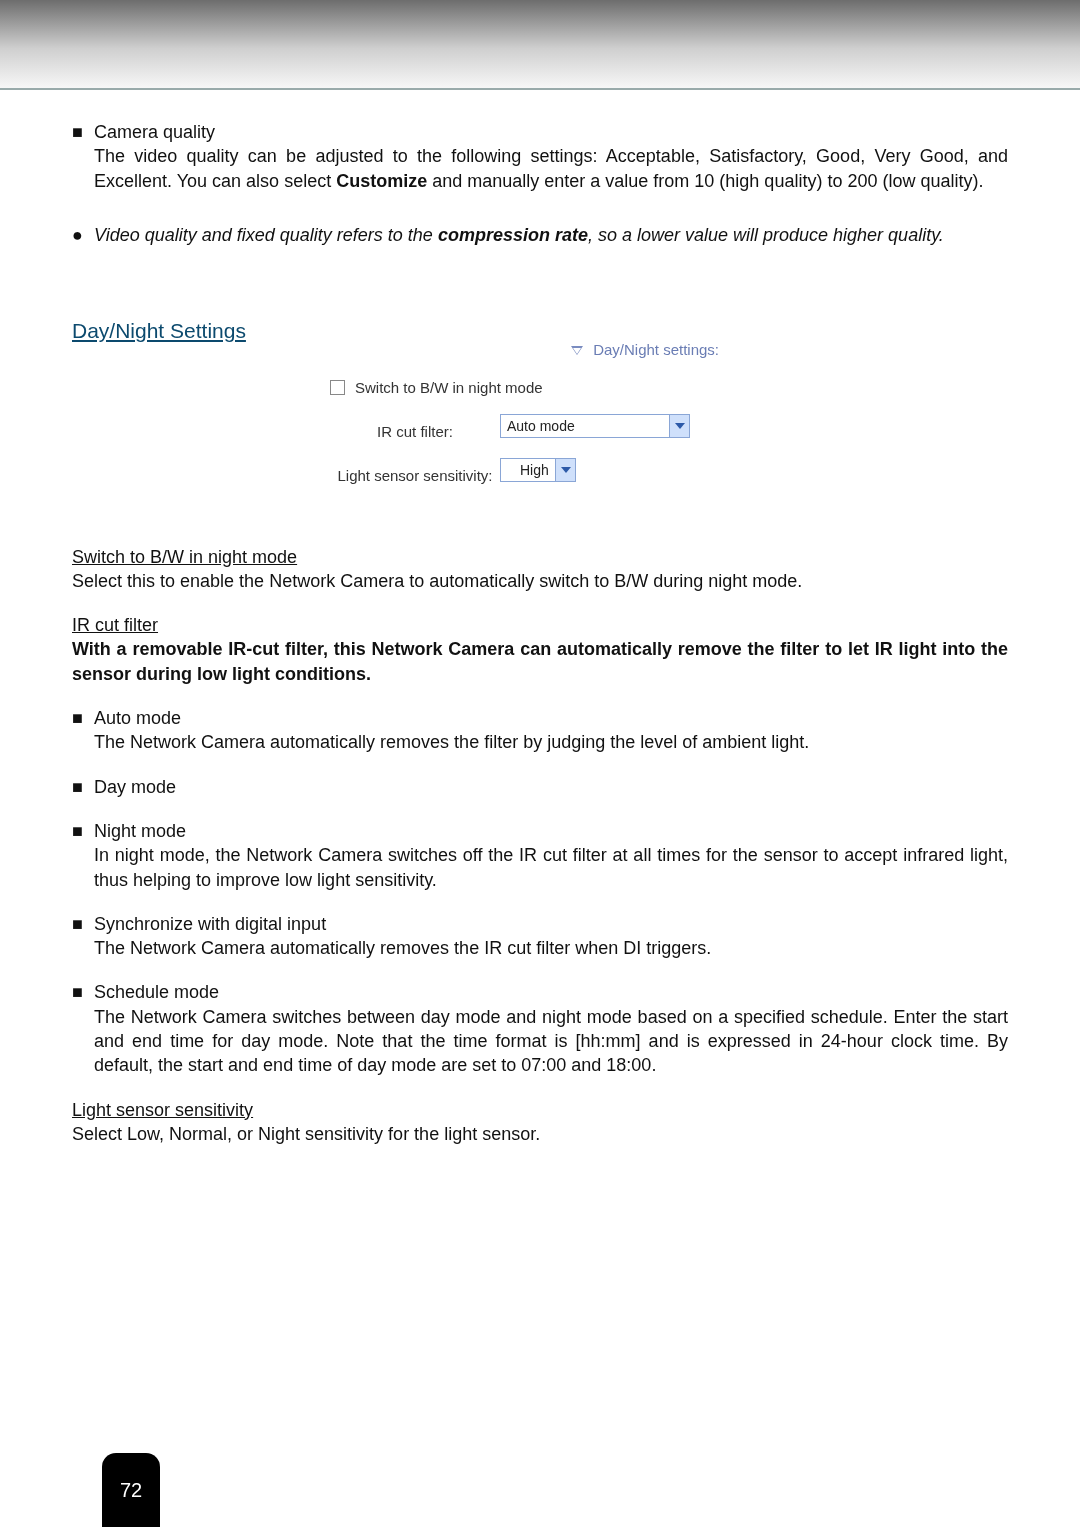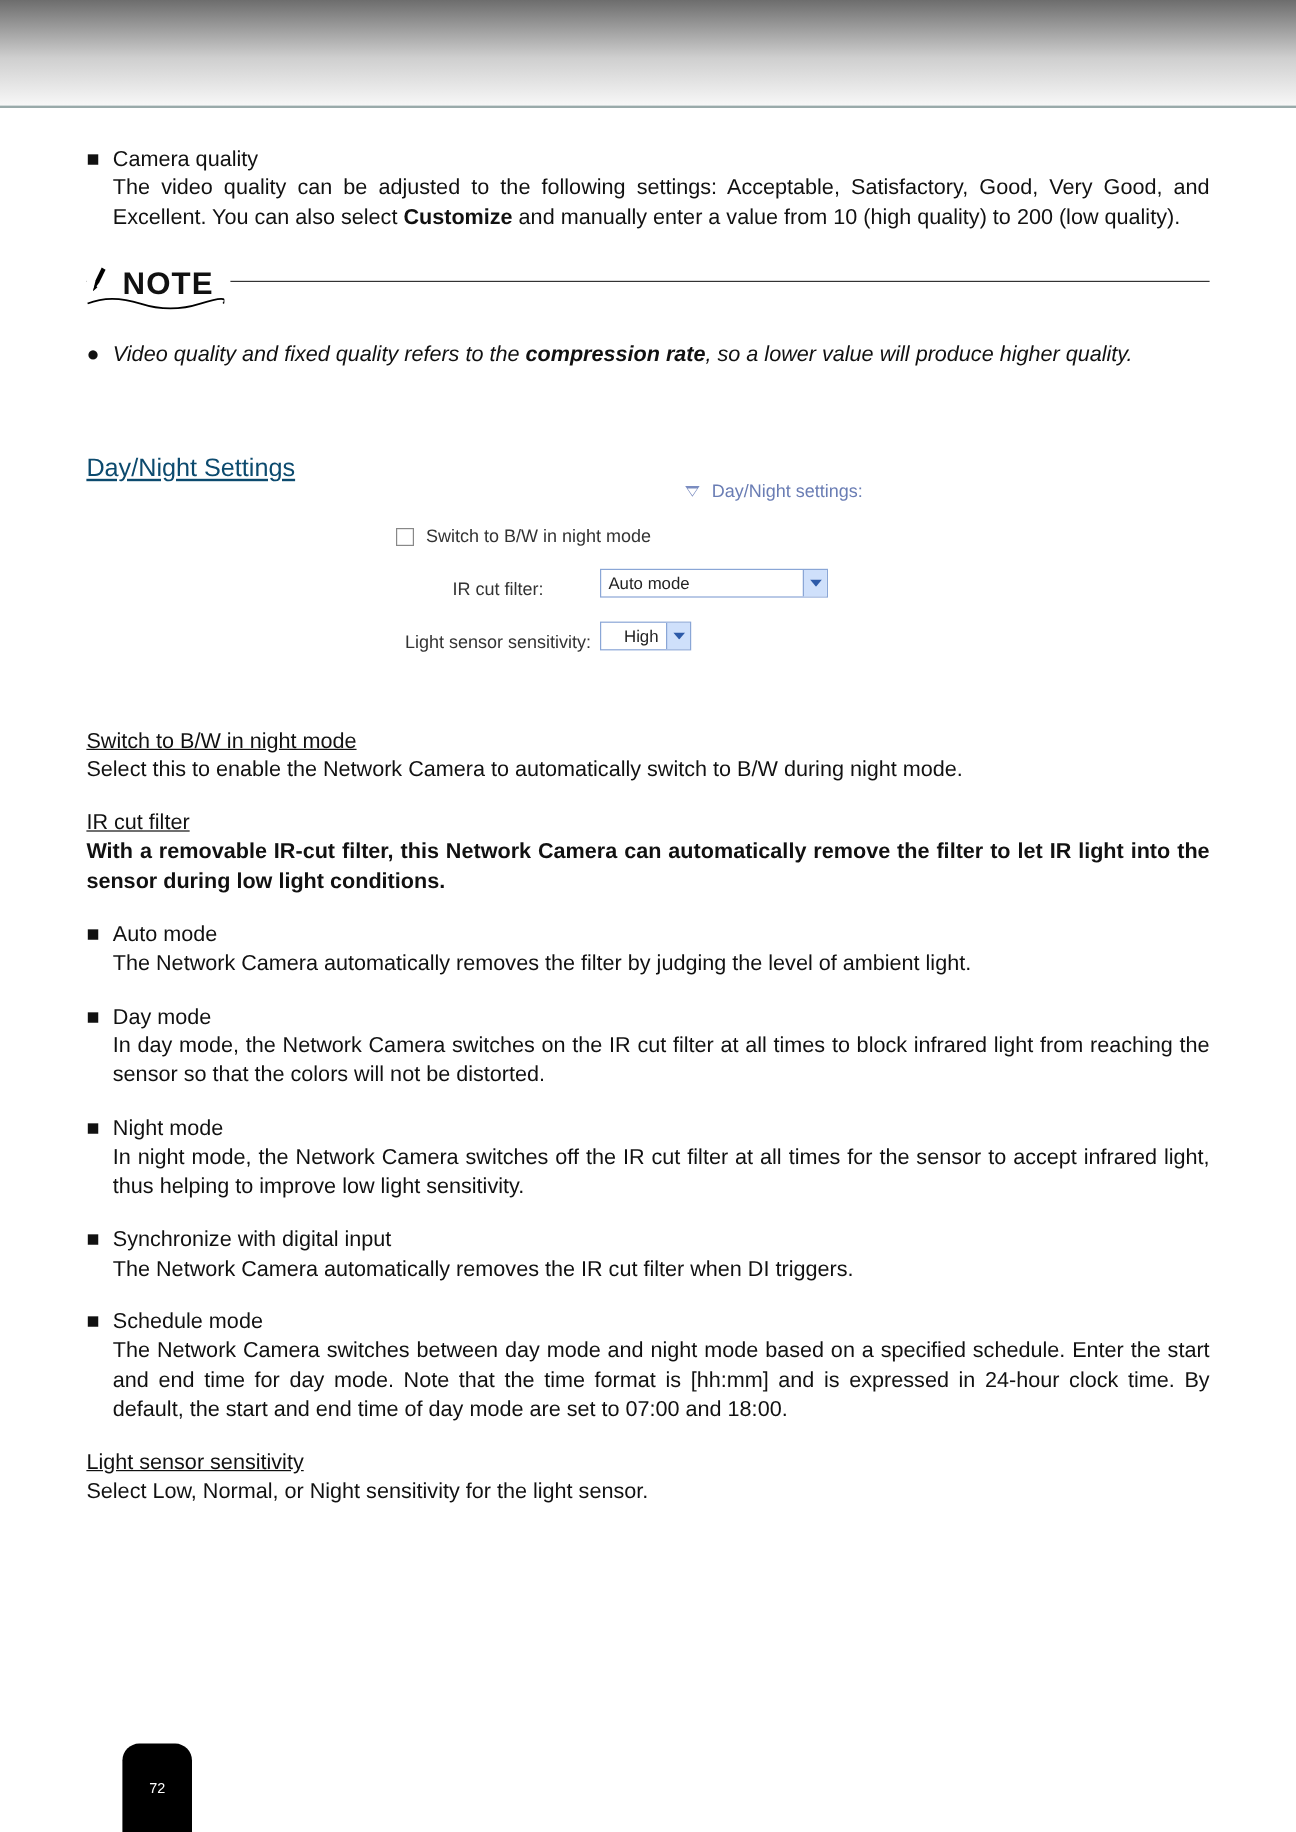--- a/index.html
+++ b/index.html
@@ -130,55 +130,38 @@
     left: 102px;
     bottom: 0;
     width: 58px;
     height: 74px;
     background: #000;
     border-radius: 14px 14px 0 0;
     color: #fff;
     display: flex;
     align-items: center;
     justify-content: center;
-    font-size: 12px;
+    font-size: 20px;
   }
 </style>
 </head>
 <body>
 
 <div class="header-band"></div>
 
 <div class="content">
 
   <div class="bullet-row">
     <div class="bullet-sq">■</div>
     <div class="bullet-body">
       <span>Camera quality</span><br>
       <span>The video quality can be adjusted to the following settings: Acceptable, Satisfactory, Good, Very Good, and Excellent. You can also select </span><b class="cb">Customize</b><span> and manually enter a value from 10 (high quality) to 200 (low quality).</span>
     </div>
   </div>
 
-  <div class="note-block">
-    <div class="note-line"></div>
-    <div class="note-label">
-      <span class="note-icon">
-        <svg width="22" height="24" viewBox="0 0 22 24">
-          <path d="M3 21 L6 12 L12 2 L15 4 L9 14 L3 21 Z" fill="#000"></path>
-          <path d="M3 21 L5 16 L7 18 Z" fill="#000"></path>
-        </svg>
-      </span>
-      <span>NOTE</span>
-    </div>
-    <div class="note-scribble">
-      <svg width="115" height="12" viewBox="0 0 115 12">
-        <path d="M1 6 Q 20 -2 45 6 T 95 6 T 114 6" stroke="#000" stroke-width="1.4" fill="none"></path>
-      </svg>
-    </div>
-  </div>
 
   <div class="bullet-row mt30" style="font-style: italic;">
     <div class="bullet-dot">●</div>
     <div class="bullet-body">
       <span>Video quality and fixed quality refers to the </span><b class="cb">compression rate</b><span>, so a lower value will produce higher quality.</span>
     </div>
   </div>
 
   <div class="mt40" style="height: 30px;"></div>
 
@@ -238,21 +221,20 @@
     <div class="bullet-body">
       <span>Auto mode</span><br>
       <span>The Network Camera automatically removes the filter by judging the level of ambient light.</span>
     </div>
   </div>
 
   <div class="bullet-row mt20">
     <div class="bullet-sq">■</div>
     <div class="bullet-body">
       <span>Day mode</span><br>
-      <span>In day mode, the Network Camera switches on the IR cut filter at all times to block infrared light from reaching the sensor so that the colors will not be distorted.</span>
     </div>
   </div>
 
   <div class="bullet-row mt20">
     <div class="bullet-sq">■</div>
     <div class="bullet-body">
       <span>Night mode</span><br>
       <span>In night mode, the Network Camera switches off the IR cut filter at all times for the sensor to accept infrared light, thus helping to improve low light sensitivity.</span>
     </div>
   </div>

